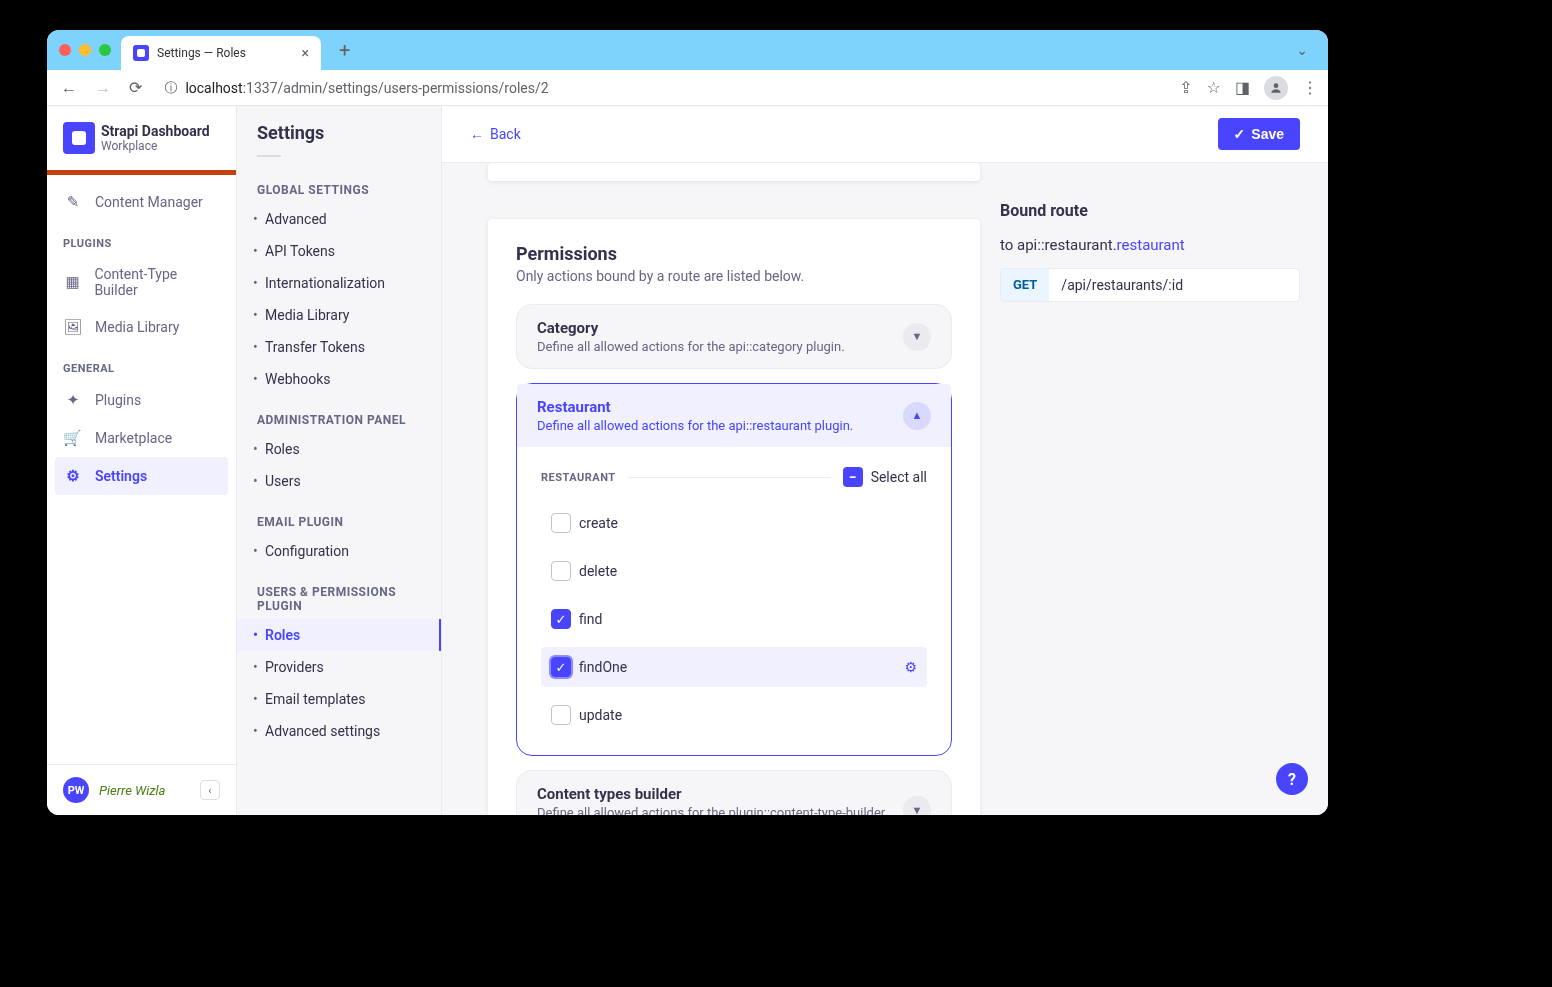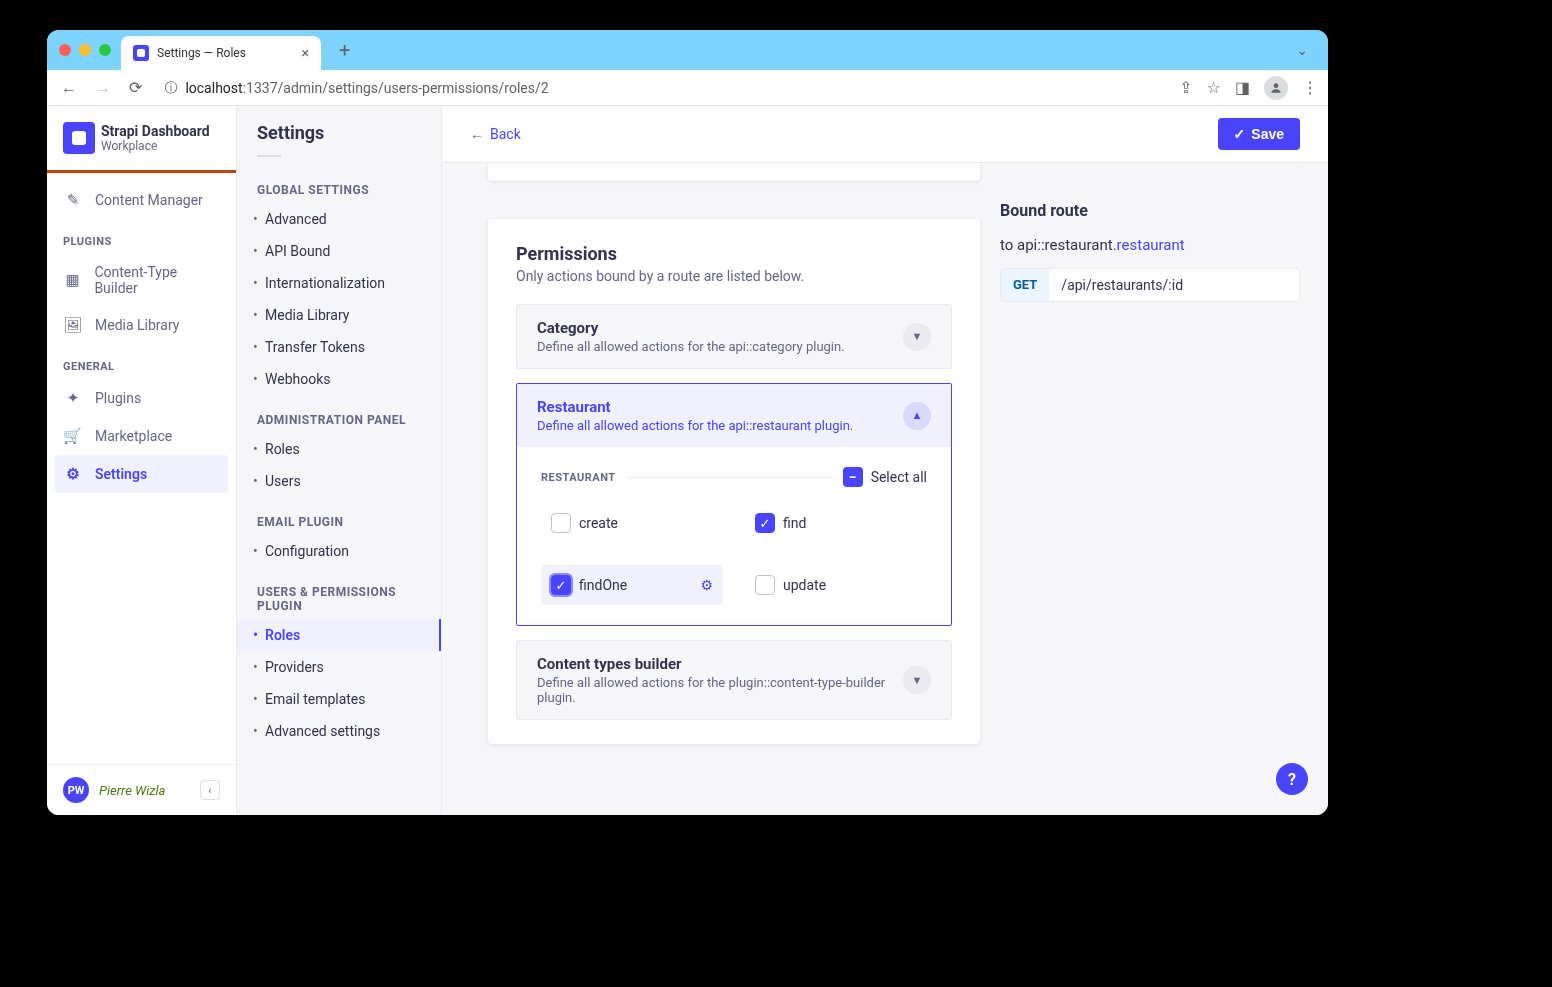--- a/index.html
+++ b/index.html
@@ -18,21 +18,21 @@
 .navbar { height: 36px; background: #fff; border-bottom: 1px solid #e5e5e5; display: flex; align-items: center; padding: 0 10px; gap: 10px; }
 .nav-btn { color: #5f6368; cursor: pointer; padding: 4px; font-size: 16px; }
 .nav-btn.disabled { color: #bdc1c6; }
 .urlbar { flex: 1; display: flex; align-items: center; gap: 8px; color: #5f6368; font-size: 14px; padding: 0 8px; }
 .url-secure { font-size: 13px; }
 .nav-icons { display: flex; gap: 14px; align-items: center; color: #5f6368; }
 .nav-icon { cursor: pointer; font-size: 16px; }
 .avatar-circle { width: 24px; height: 24px; border-radius: 50%; background: #dadce0; display: flex; align-items: center; justify-content: center; }
 .app { display: flex; height: calc(100% - 76px); }
 .sidebar1 { width: 190px; background: #fff; border-right: 1px solid #eaeaef; display: flex; flex-direction: column; }
-.sb-header { padding: 16px; border-bottom: 3px solid #c2410c; display: flex; align-items: center; gap: 6px; }
+.sb-header { padding: 16px; border-bottom: 5px solid #c2410c; display: flex; align-items: center; gap: 6px; }
 .sb-logo { width: 32px; height: 32px; background: #4945ff; border-radius: 4px; display: flex; align-items: center; justify-content: center; }
 .sb-logo::before { content: ''; width: 14px; height: 14px; background: #fff; border-radius: 3px; }
 .sb-title { font-size: 14px; font-weight: 700; color: #32324d; }
 .sb-sub { font-size: 12px; color: #666687; }
 .sb-nav { flex: 1; overflow-y: auto; padding: 8px 0; }
 .sb-item { display: flex; align-items: center; gap: 12px; padding: 10px 16px; font-size: 14px; color: #666687; cursor: pointer; }
 .sb-item.active { background: #f0f0ff; color: #4945ff; font-weight: 600; border-radius: 4px; margin: 0 8px; padding: 10px 8px; }
 .sb-item .ic { width: 20px; text-align: center; font-size: 15px; }
 .sb-section { font-size: 11px; font-weight: 700; color: #666687; letter-spacing: .5px; padding: 16px 16px 6px; }
 .sb-footer { border-top: 1px solid #eaeaef; padding: 12px 16px; display: flex; align-items: center; gap: 10px; }
@@ -53,35 +53,35 @@
 .back-link { color: #4945ff; font-size: 14px; display: flex; align-items: center; gap: 6px; cursor: pointer; }
 .mh-title { font-size: 20px; font-weight: 700; color: #32324d; }
 .mh-sub { font-size: 13px; color: #666687; }
 .save-btn { margin-left: auto; background: #4945ff; color: #fff; border: none; border-radius: 4px; padding: 8px 16px; font-size: 14px; font-weight: 600; cursor: pointer; display: flex; align-items: center; gap: 6px; }
 .main-body { flex: 1; overflow-y: auto; padding: 0 28px 28px; display: flex; gap: 20px; }
 .left-col { flex: 1; margin-left: 18px; }
 .right-col { width: 300px; padding-top: 38px; }
 .card { background: #fff; border-radius: 4px; padding: 24px 28px; margin-top: 38px; box-shadow: 0 1px 4px rgba(33,33,52,.1); }
 .card-title { font-size: 18px; font-weight: 700; color: #32324d; }
 .card-sub { font-size: 14px; color: #666687; margin-top: 4px; }
-.accordion { border: 1px solid #eaeaef; border-radius: 2px; margin-top: 20px; background: #f6f6f9; }
+.accordion { border: 1px solid #eaeaef; border-radius: 16px; margin-top: 20px; background: #f6f6f9; }
 .acc-header { padding: 14px 20px; display: flex; align-items: center; cursor: pointer; }
 .acc-title { font-size: 15px; font-weight: 700; color: #32324d; }
 .acc-sub { font-size: 13px; color: #666687; margin-top: 2px; }
 .acc-chevron { width: 28px; height: 28px; border-radius: 50%; background: #eaeaef; display: flex; align-items: center; justify-content: center; font-size: 11px; color: #666687; }
 .accordion.open { border: 1px solid #4945ff; background: #fff; }
 .accordion.open .acc-head-block { background: #f0f0ff; border-radius: 4px 4px 0 0; }
 .accordion.open .acc-title { color: #4945ff; }
 .accordion.open .acc-sub { color: #4945ff; }
 .accordion.open .acc-chevron { background: #d9d8ff; color: #4945ff; }
 .acc-body { padding: 20px 24px; }
 .action-label { font-size: 11px; font-weight: 700; color: #666687; letter-spacing: .5px; }
 .select-all { margin-left: auto; display: flex; align-items: center; gap: 8px; font-size: 14px; color: #32324d; }
 .indeterminate { width: 20px; height: 20px; background: #4945ff; border-radius: 4px; display: flex; align-items: center; justify-content: center; color: #fff; font-weight: 700; }
-.perm-grid { display: grid; grid-template-columns: 1fr 1fr; gap: 22px; margin-top: 16px; }
+.perm-grid { display: grid; grid-template-columns: 1fr; gap: 8px; margin-top: 16px; }
 .perm-row { display: flex; align-items: center; gap: 8px; padding: 10px; border-radius: 4px; }
 .perm-row.highlighted { background: #f0f0ff; }
 .chk { width: 20px; height: 20px; border: 1px solid #c0c0cf; border-radius: 4px; background: #fff; display: flex; align-items: center; justify-content: center; cursor: pointer; flex-shrink: 0; }
 .chk.checked { background: #4945ff; border-color: #4945ff; color: #fff; font-size: 13px; }
 .chk.ring { box-shadow: 0 0 0 2px #8c8cff; border-color: #4945ff; }
 .perm-name { font-size: 14px; color: #32324d; }
 .gear { margin-left: auto; color: #4945ff; font-size: 14px; cursor: pointer; }
 .route-title { font-size: 16px; font-weight: 700; color: #32324d; }
 .route-sub { font-size: 15px; color: #32324d; margin-top: 16px; }
 .route-sub .hl { color: #4945ff; }
@@ -173,21 +173,21 @@
         <div class="sb-avatar">PW</div>
         <div class="sb-user">Pierre Wizla</div>
         <div class="sb-collapse">‹</div>
       </div>
     </div>
 
     <div class="sidebar2">
       <div class="sb2-title">Settings</div>
       <div class="sb2-section">GLOBAL SETTINGS</div>
       <div class="sb2-item">Advanced</div>
-      <div class="sb2-item">API Bound</div>
+      <div class="sb2-item">API Tokens</div>
       <div class="sb2-item">Internationalization</div>
       <div class="sb2-item">Media Library</div>
       <div class="sb2-item">Transfer Tokens</div>
       <div class="sb2-item">Webhooks</div>
       <div class="sb2-section">ADMINISTRATION PANEL</div>
       <div class="sb2-item">Roles</div>
       <div class="sb2-item">Users</div>
       <div class="sb2-section">EMAIL PLUGIN</div>
       <div class="sb2-item">Configuration</div>
       <div class="sb2-section">USERS &amp; PERMISSIONS PLUGIN</div>
@@ -244,20 +244,24 @@
                     <span class="indeterminate">−</span>
                     <span>Select all</span>
                   </div>
                 </div>
                 <div class="perm-grid">
                   <div class="perm-row">
                     <span class="chk"></span>
                     <span class="perm-name">create</span>
                   </div>
                   <div class="perm-row">
+                    <span class="chk"></span>
+                    <span class="perm-name">delete</span>
+                  </div>
+                  <div class="perm-row">
                     <span class="chk checked">✓</span>
                     <span class="perm-name">find</span>
                   </div>
                   <div class="perm-row highlighted">
                     <span class="chk checked ring">✓</span>
                     <span class="perm-name">findOne</span>
                     <span class="gear">⚙</span>
                   </div>
                   <div class="perm-row">
                     <span class="chk"></span>

